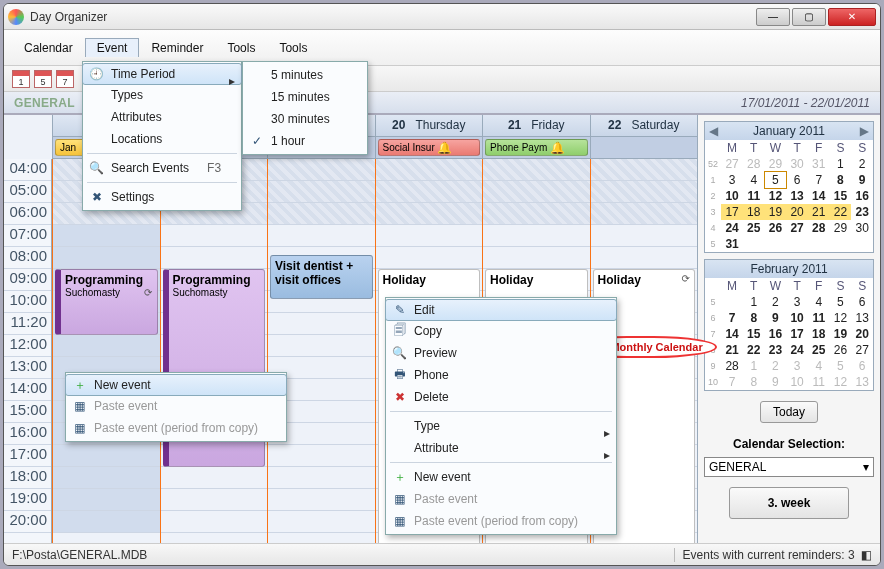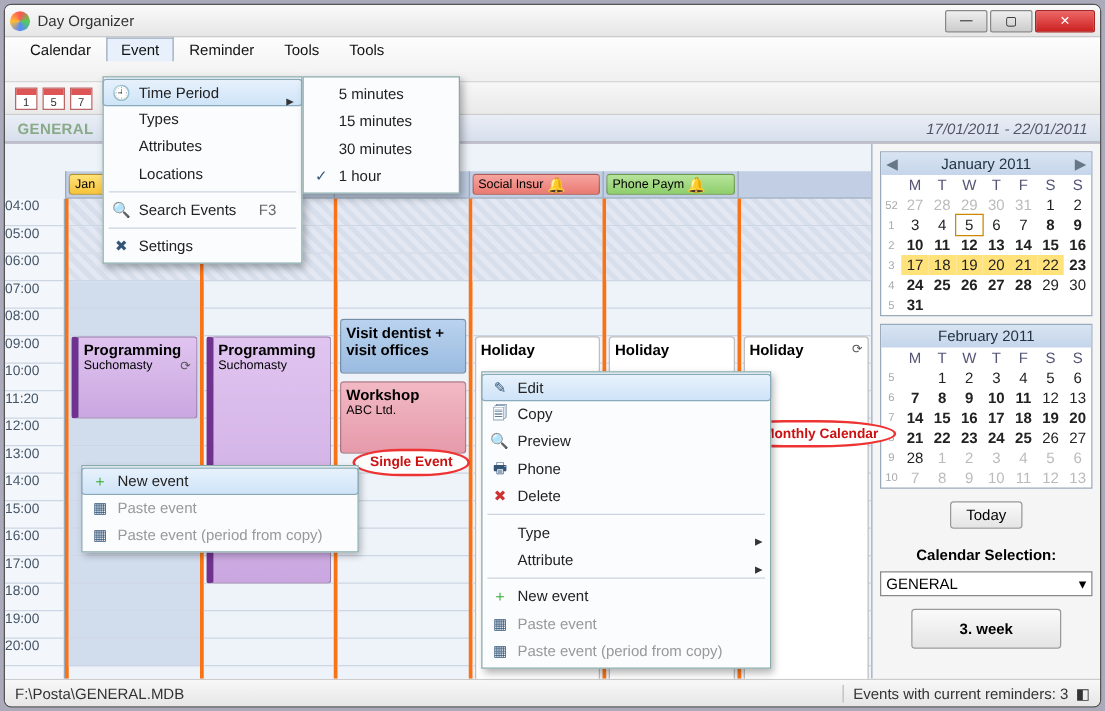--- a/index.html
+++ b/index.html
@@ -7,21 +7,21 @@
 
 .window { position: absolute; inset: 3px; background: #fff; border: 1px solid #555; border-radius: 6px; display: flex; flex-direction: column; overflow: hidden; }
 
 .titlebar { height: 26px; background: linear-gradient(#fafafa,#e6e6e6); display: flex; align-items: center; padding: 0 4px; border-bottom: 1px solid #bbb; }
 .titlebar .icon { width:16px; height:16px; border-radius:50%; background: conic-gradient(#f55,#5c5,#58f,#fb3,#f55); margin-right:6px; }
 .titlebar .title { flex:1; color:#333; }
 .winbtns { display:flex; gap:2px; }
 .winbtn { width:34px; height:18px; background:linear-gradient(#eee,#ccc); border:1px solid #888; border-radius:2px; display:flex; align-items:center; justify-content:center; font-size:10px; }
 .winbtn.close { background:linear-gradient(#e66,#c22); border-color:#a22; color:#fff; width:48px; }
 
-.menubar { height:36px; display:flex; align-items:flex-start; padding:0 8px; background:linear-gradient(#fdfdfd,#f0f0f0); border-bottom:1px solid #ccc; }
+.menubar { height:36px; display:flex; align-items:center; padding:0 8px; background:linear-gradient(#fdfdfd,#f0f0f0); border-bottom:1px solid #ccc; }
 .menubar .mi { padding:3px 12px; color:#111; cursor:default; }
 .menubar .mi.open { background:#e8f0fb; border:1px solid #9ab; border-bottom:none; padding:2px 11px; }
 
 .toolbar { height:26px; background:linear-gradient(#f7f7f7,#e9e9e9); border-bottom:1px solid #ccc; display:flex; align-items:center; padding:0 8px; gap:4px; }
 .calico { width:18px;height:18px; border:1px solid #b66; background:#fff; position:relative; font-size:9px; display:flex; align-items:flex-end; justify-content:center; color:#333;}
 .calico::before{content:"";position:absolute;top:0;left:0;right:0;height:5px;background:#d55;}
 
 .infobar { height:22px; background:linear-gradient(#eaeef6,#d7dfec); border-bottom:1px solid #aab; display:flex; align-items:center; padding:0 10px; color:#333; }
 .infobar .left { font-weight:bold; color:#8a8; letter-spacing:.3px; }
 .infobar .right { margin-left:auto; font-style:italic; color:#556; }
@@ -36,24 +36,24 @@
 
 .dayhdr { position:absolute; top:0; left:48px; right:0; height:22px; display:flex; background:linear-gradient(#dfe7f3,#c9d6e8); border-bottom:1px solid #9ab; }
 .dayhdr .col { flex:1; border-left:1px solid #9ab; text-align:center; padding-top:3px; color:#234; }
 .dayhdr .col .dn{font-weight:bold; margin-right:10px;}
 .alldayrow { position:absolute; top:22px; left:48px; right:0; height:22px; display:flex; background:#c1cee3; border-bottom:1px solid #9ab;}
 .alldayrow .col{flex:1;border-left:1px solid #9ab; padding:2px; overflow:hidden;}
 .chip{height:17px;border-radius:3px;padding:0 4px;font-size:10px;white-space:nowrap;overflow:hidden;display:flex;align-items:center;gap:3px;border:1px solid rgba(0,0,0,.25);}
 .chip.yellow{background:linear-gradient(#ffe27a,#f6c33a);} .chip.red{background:linear-gradient(#f6a4a0,#ea7a72);} .chip.green{background:linear-gradient(#b6e39a,#8fce6c);}
 
 .timecol { position:absolute; top:44px; left:0; width:48px; bottom:0; background:#f3f6fb; border-right:1px solid #9ab;}
-.timecol .slot{height:22px;border-bottom:1px solid #cdd6e4;text-align:right;padding-right:20px;color:#456;font-size:11px;}
+.timecol .slot{height:22px;border-bottom:1px solid #cdd6e4;text-align:right;padding-right:4px;color:#456;font-size:15px;}
 
 .grid { position:absolute; top:44px; left:48px; right:0; bottom:0; display:flex; }
-.grid .col { flex:1; border-left:3px solid #f97316; position:relative; }
+.grid .col { flex:1; border-left:1px solid #f97316; position:relative; }
 .grid .col .slot{height:22px;border-bottom:1px solid #cdd6e4;}
 .grid .col.selected .slot{background:#d1dced;}
 .grid .col .slot.hatch{background:repeating-linear-gradient(45deg,#e3e8f2 0 4px,#d7dfec 4px 8px);}
 
 .event { position:absolute; left:2px; right:2px; border-radius:3px; padding:3px 4px; font-size:10px; border:1px solid rgba(0,0,0,.25); overflow:hidden; }
 .event.purple{background:linear-gradient(#e0c4f0,#caa7e0);border-left:6px solid #71318f;}
 .event.blue{background:linear-gradient(#b9d2ef,#9abce0);}
 .event.pink{background:linear-gradient(#f1b9c4,#e69aaa);}
 .event.white{background:#fff;}
 .loopicon::after{content:"⟳"; float:right; color:#555;}
@@ -123,20 +123,28 @@
       <div class="calico">7</div>
     </div>
 
   <div class="infobar">
     <span class="left">GENERAL</span>
     <span class="right">17/01/2011 - 22/01/2011</span>
   </div>
 
   <div class="main">
     <div class="calarea">
+      <div class="dayhdr" id="dayhdr">
+          <div class="col"><span class="dn">17</span></div>
+          <div class="col"><span class="dn">18</span>Tuesday</div>
+          <div class="col"><span class="dn">19</span>Wednesday</div>
+          <div class="col"><span class="dn">20</span>Thursday</div>
+          <div class="col"><span class="dn">21</span>Friday</div>
+          <div class="col"><span class="dn">22</span>Saturday</div>
+        </div>
       <div class="alldayrow" id="alldayrow">
           <div class="col">
             <div class="chip yellow">Jan</div>
           </div>
           <div class="col"></div>
           <div class="col"></div>
           <div class="col">
             <div class="chip red">Social Insur <span>🔔</span></div>
           </div>
           <div class="col">
@@ -216,21 +224,20 @@
             <div class="slot "></div>
             <div class="slot "></div>
             <div class="slot "></div>
             <div class="slot "></div>
             <div class="slot "></div>
             <div class="slot "></div>
             <div class="slot "></div>
             <div class="slot "></div>
             <div class="slot "></div>
             <div class="event blue " style="top:96px;height:44px"><b>Visit dentist + visit offices</b></div>
-            <div class="event pink " style="top:146px;height:58px"><b>Workshop</b><br>ABC Ltd.</div>
           </div>
           <div class="col ">
             <div class="slot hatch"></div>
             <div class="slot hatch"></div>
             <div class="slot hatch"></div>
             <div class="slot "></div>
             <div class="slot "></div>
             <div class="slot "></div>
             <div class="slot "></div>
             <div class="slot "></div>
@@ -281,21 +288,20 @@
             <div class="slot "></div>
             <div class="slot "></div>
             <div class="slot "></div>
             <div class="slot "></div>
             <div class="slot "></div>
             <div class="event white loopicon" style="top:110px;height:286px"><b>Holiday</b></div>
           </div>
         </div>
 
       <div class="callout y" style="left:388px;top:183px">Current Planning Calendar</div>
-      <div class="callout" style="left:278px;top:244px">Single Event</div>
       <div class="callout" style="left:450px;top:253px">Recurring Event</div>
       <div class="callout" style="left:560px;top:221px">Small Monthly Calendar</div>
     </div>
 
     <div class="sidebar">
       <div class="minical" id="mc1">
           <div class="hdr"><span class="nav" style="left:4px">◀</span><span>January 2011</span><span class="nav" style="right:4px">▶</span></div>
           <table>
             <tbody>
               <tr>

